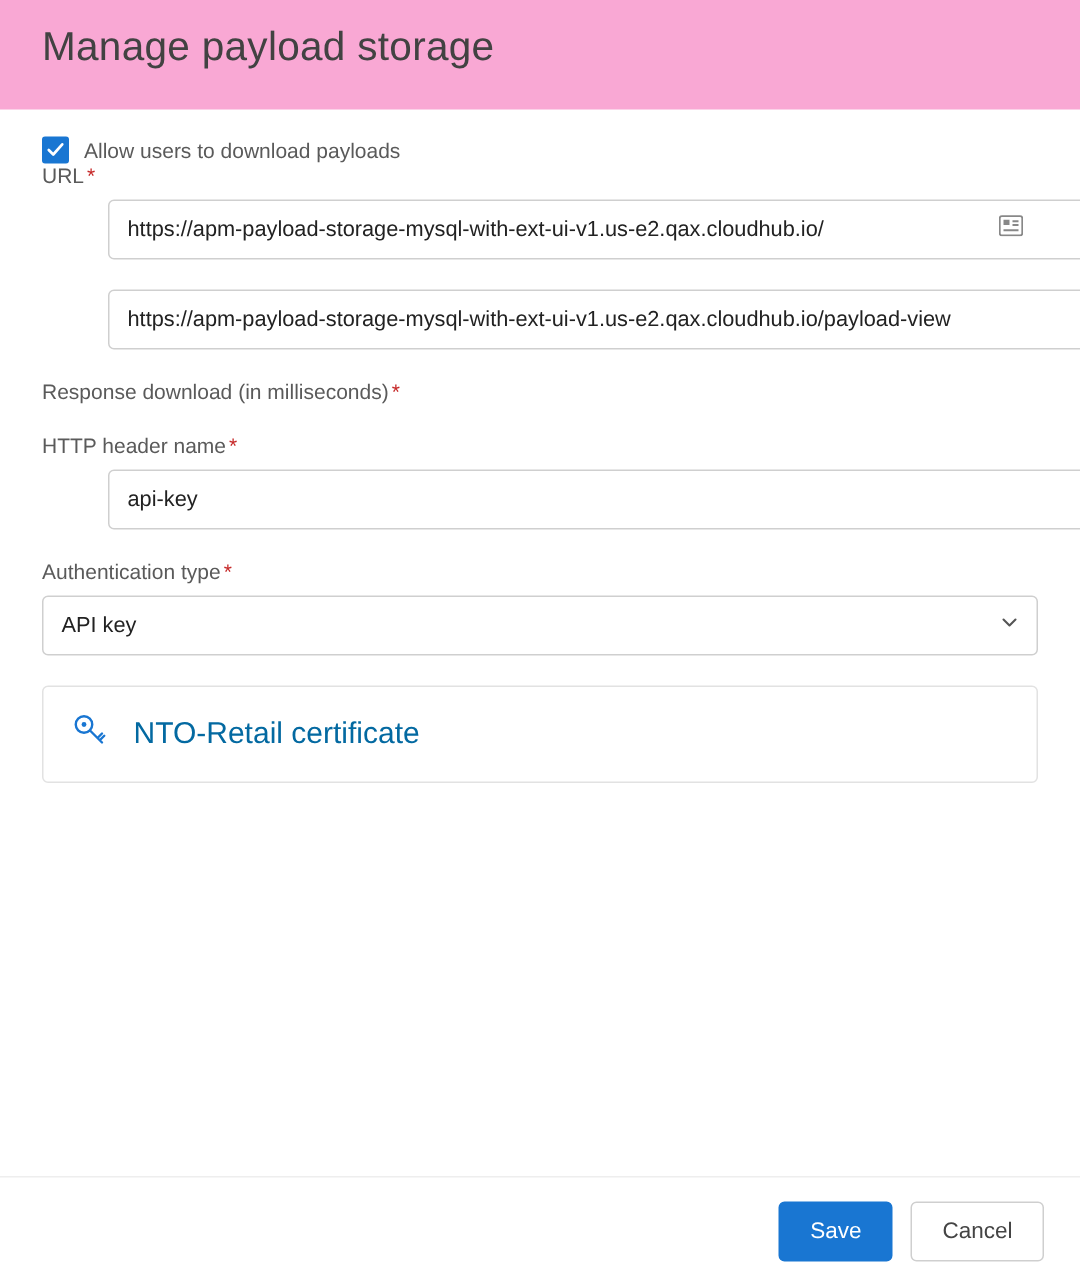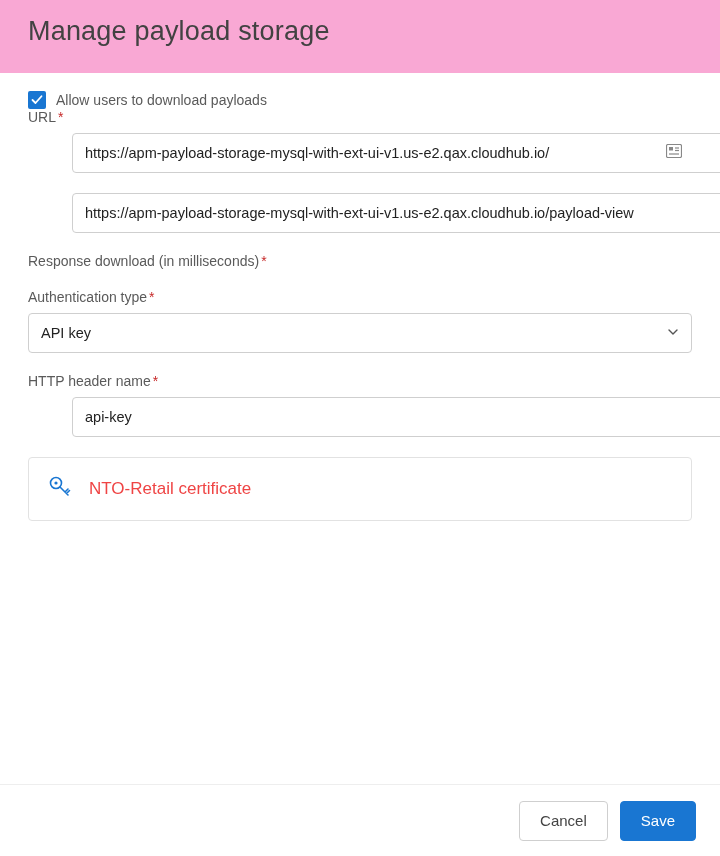--- a/index.html
+++ b/index.html
@@ -13,21 +13,21 @@
   .checkbox-label { font-size: 14px; color: #5a5a5a; }
   .field { margin-bottom: 20px; }
   .field-label { font-size: 14px; color: #5a5a5a; margin-bottom: 8px; }
   .req { color: #c62828; margin-left: 2px; }
   .input-wrap { position: relative; }
   .text-input { width: 100%; height: 40px; border: 1px solid #cfcfcf; border-radius: 4px; padding: 0 12px; font-size: 14.5px; color: #222; background: #fff; margin-left: 44px; }
   .input-suffix-icon { position: absolute; right: 10px; top: 50%; transform: translateY(-50%); color: #888; }
   .select { width: 100%; height: 40px; border: 1px solid #cfcfcf; border-radius: 4px; padding: 0 12px; font-size: 14.5px; color: #222; background: #fff; display: flex; align-items: center; justify-content: space-between; cursor: pointer; }
   .select .chev { color: #666; }
   .cert-card { border: 1px solid #e2e2e2; border-radius: 4px; padding: 16px 18px; margin-top: 4px; display: flex; align-items: center; gap: 16px; }
-  .cert-card .cert-name { font-size: 17px; color: #ef4444; }
+  .cert-card .cert-name { font-size: 20px; color: #0369a1; }
   .footer { position: absolute; bottom: 0; left: 0; right: 0; width: 720px; height: 72px; border-top: 1px solid #eee; display: flex; align-items: center; justify-content: flex-end; gap: 12px; padding: 0 24px; background: #fff; }
   .btn { height: 40px; padding: 0 20px; border-radius: 4px; font-size: 15px; cursor: pointer; border: 1px solid transparent; }
   .btn-secondary { background: #fff; border-color: #cfcfcf; color: #444; }
   .btn-primary { background: #1976d2; color: #fff; border-color: #1976d2; }
   .scroll-region { height: 700px; overflow: hidden; }
 </style>
 </head>
 <body>
 
 <div class="header">
@@ -69,51 +69,51 @@
   </div>
 
   <div class="field">
     <div class="field-label">
       <span>Response download (in milliseconds)</span><span class="req">*</span>
     </div>
   </div>
 
   <div class="field">
     <div class="field-label">
+      <span>HTTP header name</span><span class="req">*</span>
+    </div>
+    <input class="text-input" type="text" value="api-key" style="">
+  </div>
+
+  <div class="field">
+    <div class="field-label">
       <span>Authentication type</span><span class="req">*</span>
     </div>
     <div class="select">
       <span>API key</span>
       <span class="chev">
         <svg width="12" height="12" viewBox="0 0 12 12">
               <path d="M2 4 L6 8 L10 4" stroke="#555" stroke-width="1.4" fill="none" stroke-linecap="round" stroke-linejoin="round"></path>
             </svg>
       </span>
     </div>
-  </div>
-
-  <div class="field">
-    <div class="field-label">
-      <span>HTTP header name</span><span class="req">*</span>
-    </div>
-    <input class="text-input" type="text" value="api-key" style="">
   </div>
 
 
 
   <div class="cert-card">
     <span>
       <svg width="26" height="26" viewBox="0 0 26 26">
             <circle cx="9" cy="9" r="5.5" fill="none" stroke="#1976d2" stroke-width="1.6"></circle>
             <circle cx="9" cy="9" r="1.6" fill="#1976d2"></circle>
             <path d="M13 13 L21 21 M18 18 L21 15 M19.5 19.5 L22.5 16.5" stroke="#1976d2" stroke-width="1.6" fill="none" stroke-linecap="round"></path>
           </svg>
     </span>
     <span class="cert-name">NTO-Retail certificate</span>
   </div>
 
 </div>
 </div>
 
 <div class="footer">
+  <button class="btn btn-primary">Save</button>
   <button class="btn btn-secondary">Cancel</button>
-  <button class="btn btn-primary">Save</button>
 </div>
 
 </body></html>

